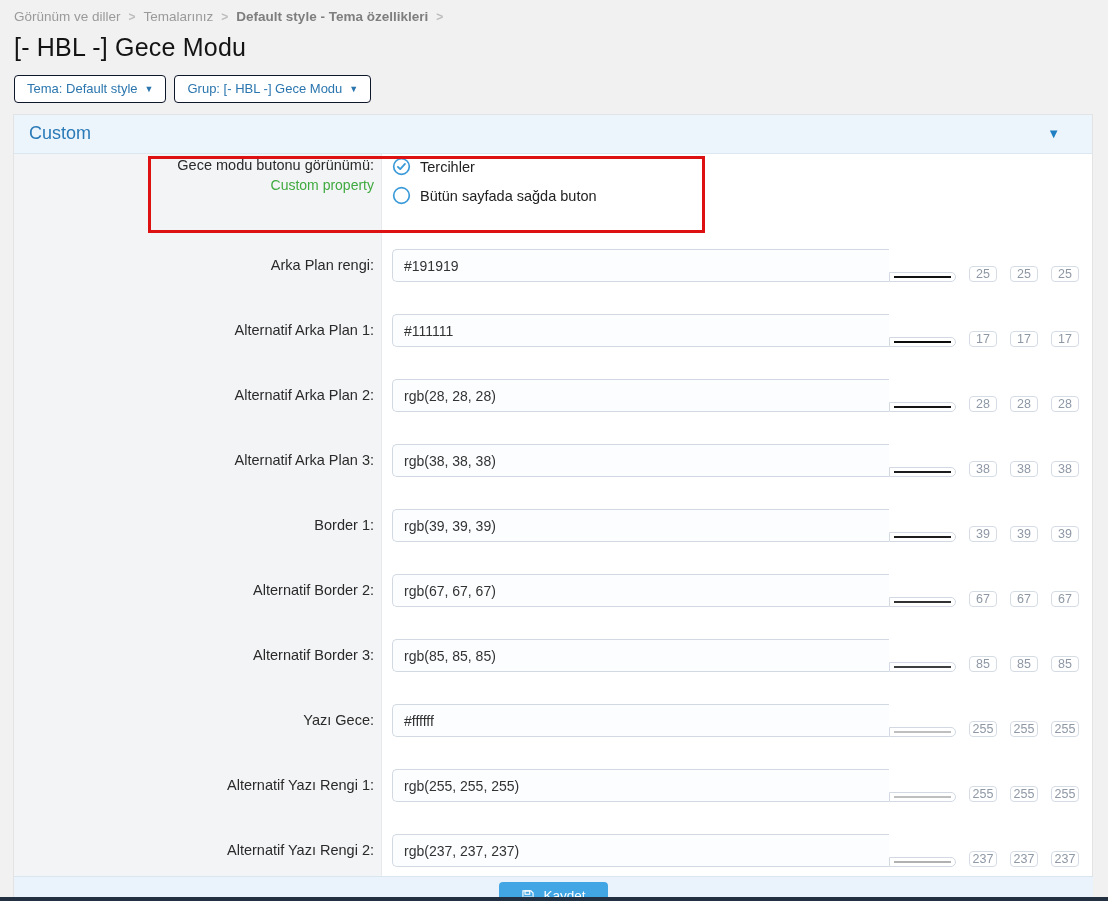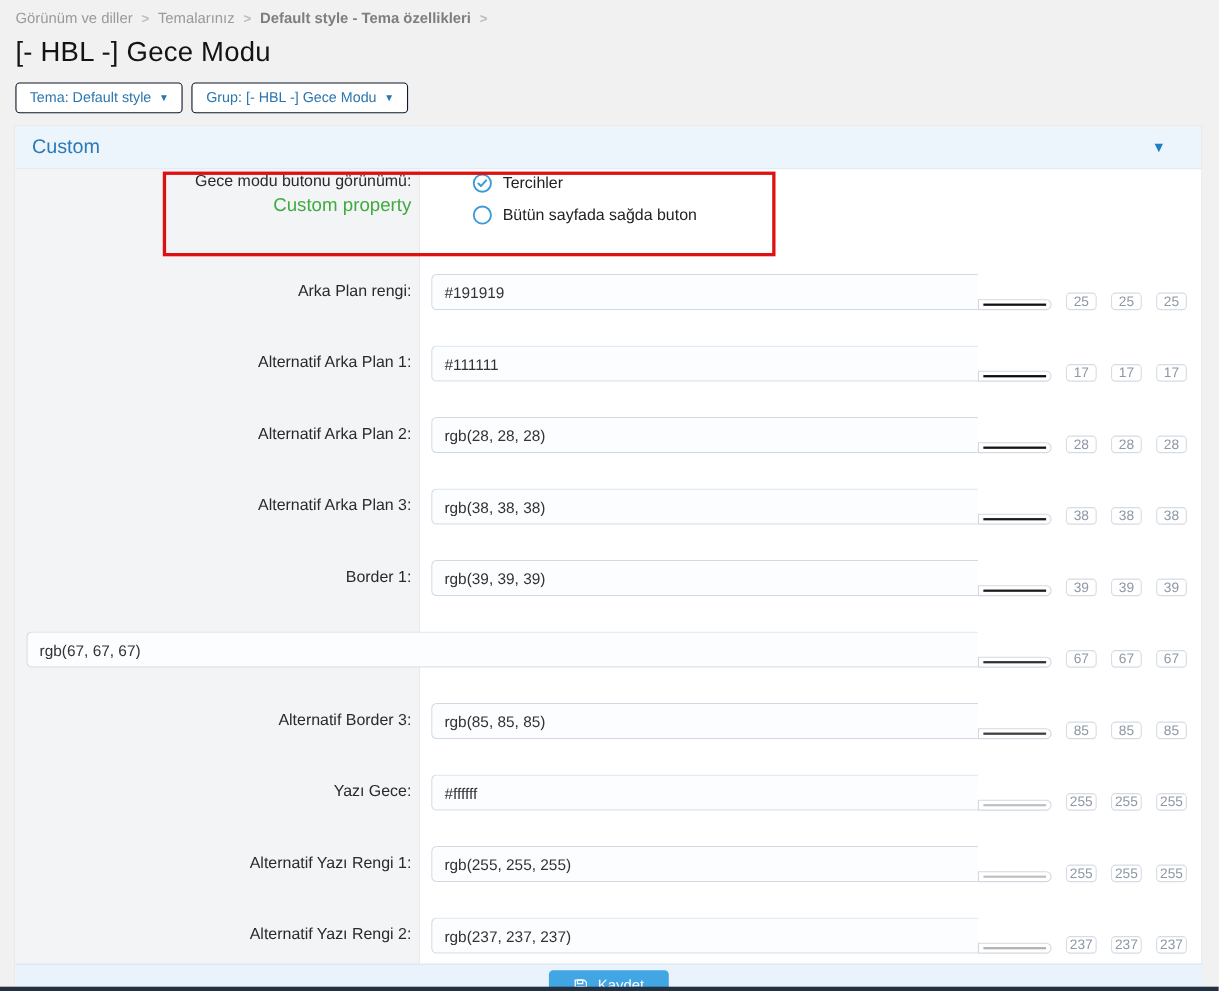--- a/index.html
+++ b/index.html
@@ -36,23 +36,23 @@
   .panel-header .collapse-caret { color:#1f7fc2; font-size:13px; padding-right:16px; }
   .panel-body {
     position:relative; height:747px; overflow:hidden;
     background:linear-gradient(to right,#f3f4f6 0,#f3f4f6 367px,#e7e9ec 367px,#e7e9ec 368px,#fff 368px);
   }
 
   
   .label-cell { width:368px; flex:0 0 368px; text-align:right; padding-right:8px; }
   .content-cell { flex:1; padding-left:10px; padding-right:13px; }
   .row-label { font-size:14.5px; color:#2a2a2a; }
-  .sub-label { font-size:17px; color:#3faa3f; margin-top:4px; }
-
-  .custom-row { display:flex; padding-top:3px; height:95px;gap:37px; }
+  .sub-label { font-size:14px; color:#3faa3f; margin-top:4px; }
+
+  .custom-row { display:flex; padding-top:3px; height:95px; }
   .radio-option { display:flex; align-items:center; gap:9px; margin-bottom:10px; cursor:pointer; }
   .radio-option span.opt-label { font-size:14.5px; color:#222; }
 
   .color-row { display:flex; height:65px; }
   .color-row .content-cell { padding-top:0; }
   .input-group { display:flex; align-items:flex-end; height:33px; }
   .color-input {
     flex:1; height:33px; border:1px solid #d2d9e2; background:#fbfdff;
     border-radius:5px 0 0 5px; border-right:none; padding:0 11px; font-size:14px; color:#333;
     font-family:inherit; outline:none;
@@ -217,20 +217,23 @@
          <div class="swatch-box">
            <div class="swatch" style="background: rgb(39, 39, 39);"></div>
          </div>
          <div class="num-cell">39</div>
          <div class="num-cell">39</div>
          <div class="num-cell">39</div>
        </div>
      </div>
           </div>
           <div class="color-row">
+            <div class="label-cell">
+       <div class="row-label" style="padding-top:8px">Alternatif Border 2:</div>
+     </div>
      <div class="content-cell">
        <div class="input-group">
          <input class="color-input" type="text" value="rgb(67, 67, 67)" style="">
          <div class="swatch-box">
            <div class="swatch" style="background: rgb(67, 67, 67);"></div>
          </div>
          <div class="num-cell">67</div>
          <div class="num-cell">67</div>
          <div class="num-cell">67</div>
        </div>

